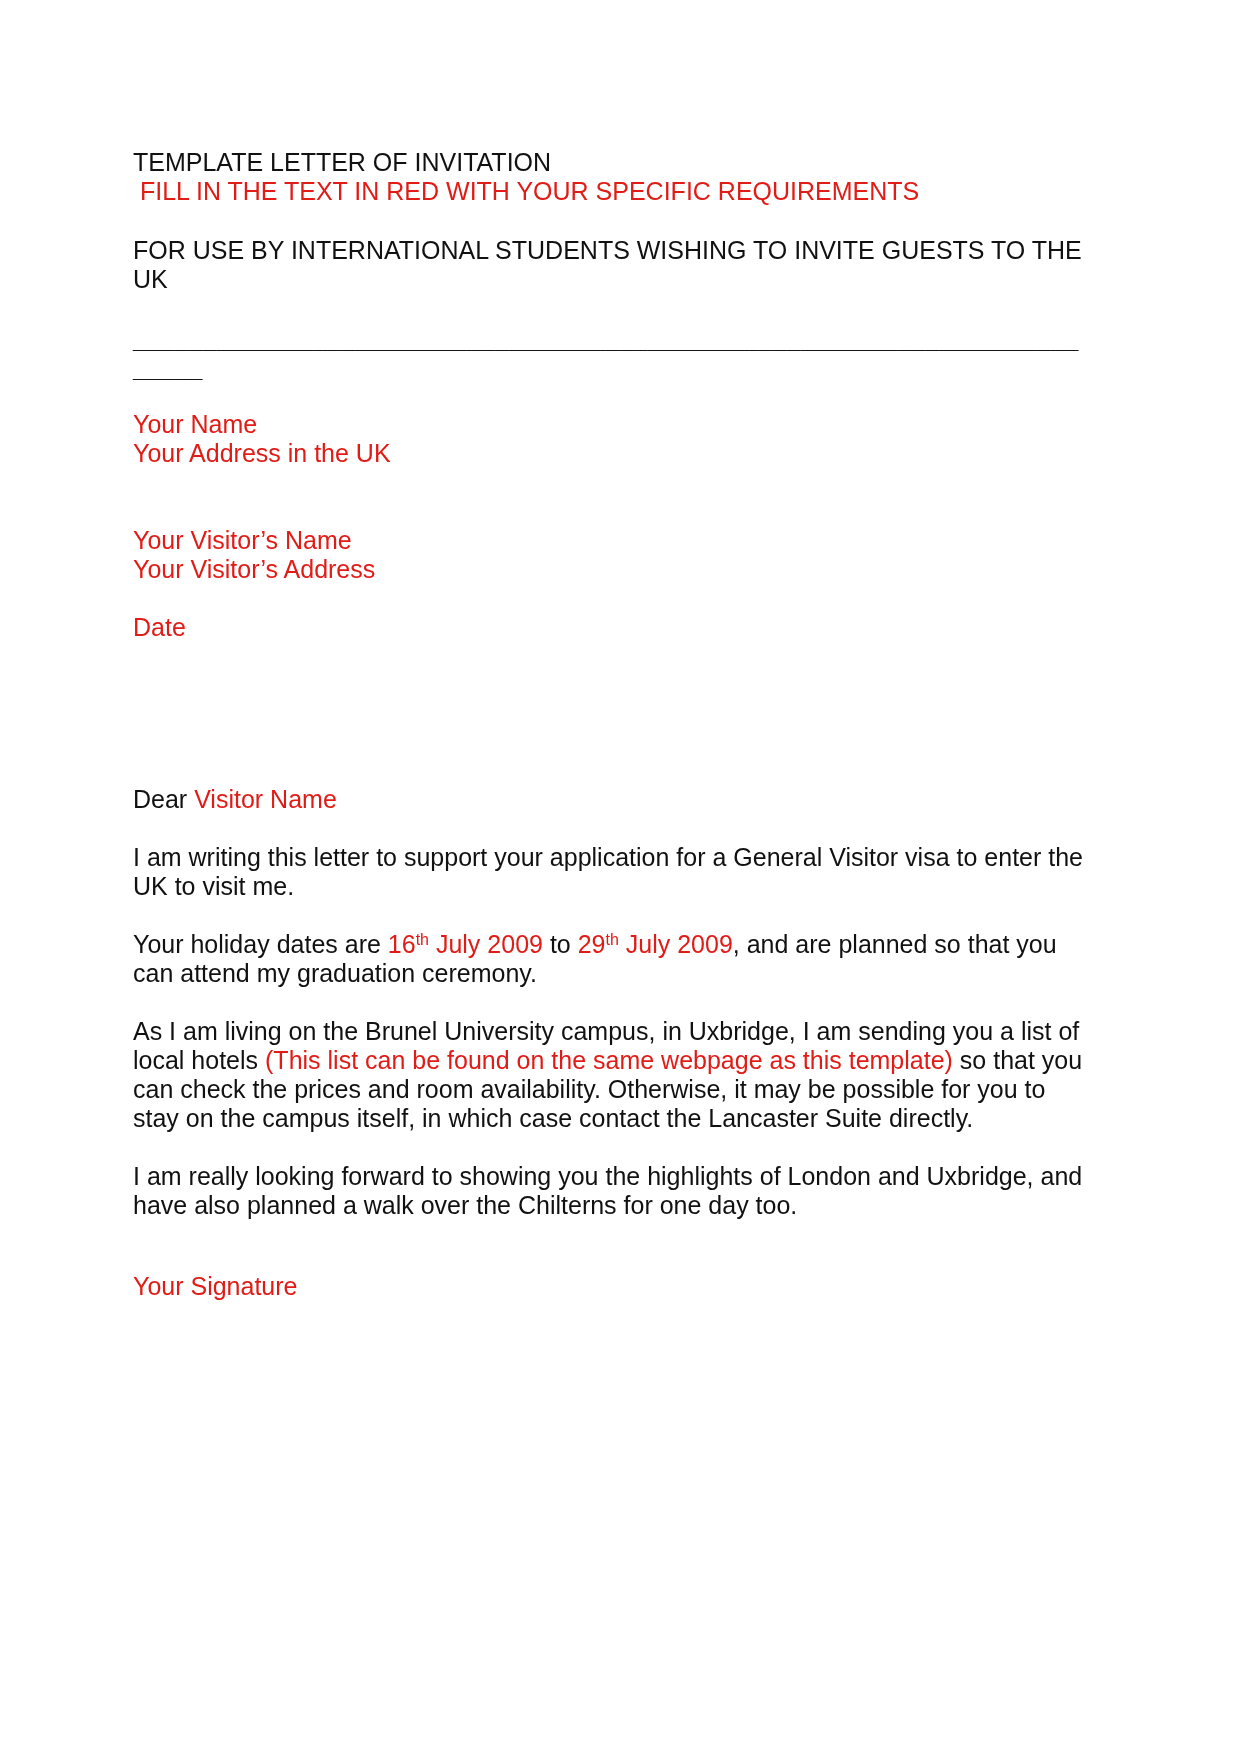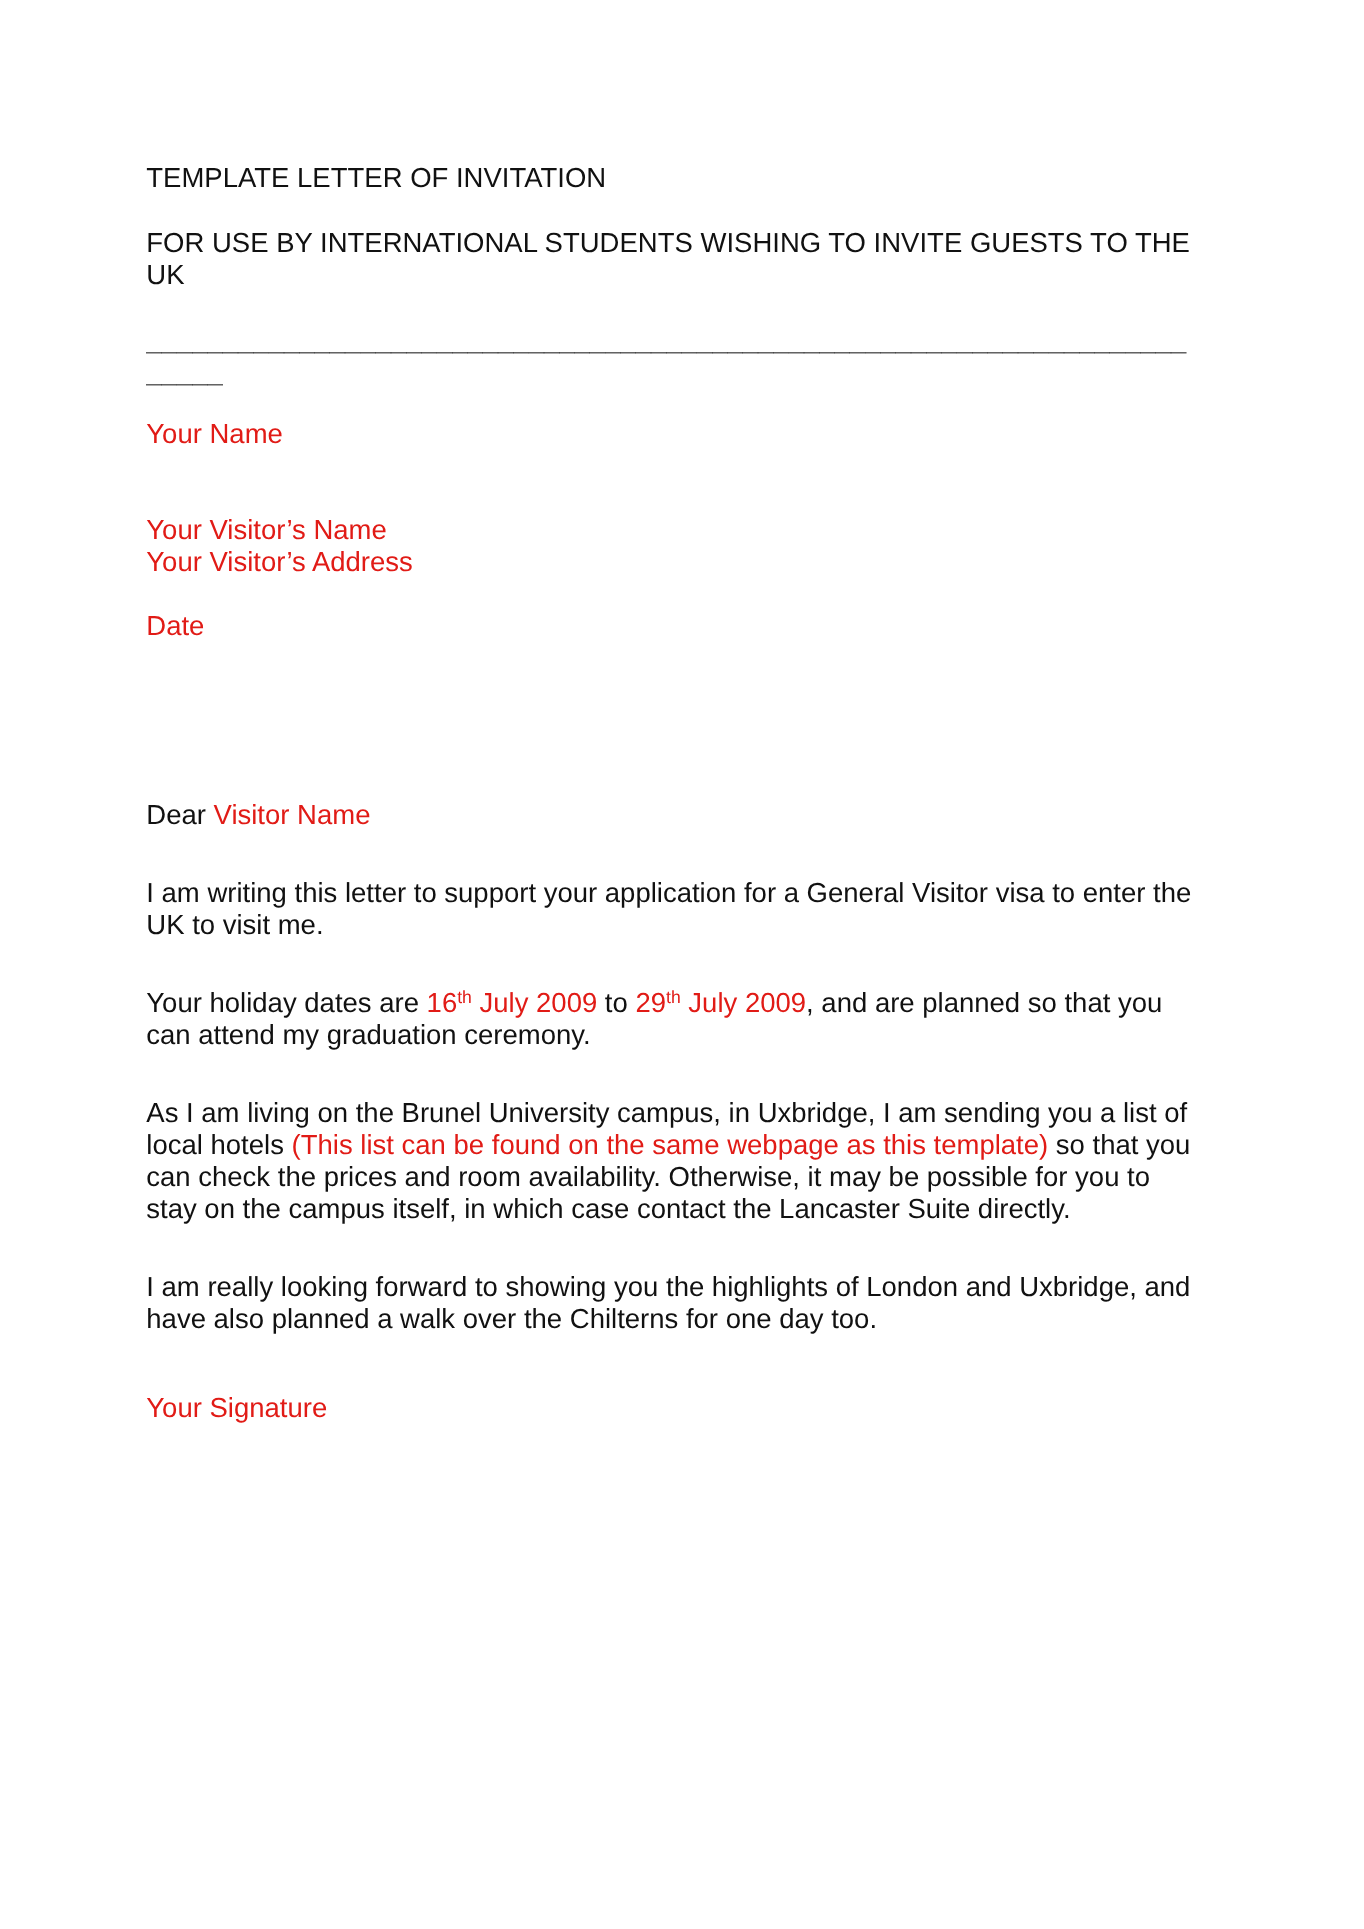--- a/index.html
+++ b/index.html
@@ -23,45 +23,47 @@
   .content { width: 960px; }
   .red { color: #e11b16; }
   .pre { white-space: pre-wrap; }
   .block { margin: 0; }
   .subtitle   { margin-top: 30px; }
   .divider    { margin-top: 31px; color: #161616; letter-spacing: 0; font-weight: bold; }
   .sender     { margin-top: 27px; }
   .recipient  { margin-top: 58px; }
   .date-line  { margin-top: 29px; }
   .salutation { margin-top: 143px; }
-  .para       { margin-top: 42px; }
+  .para       { margin-top: 29px; }
   .signature  { margin-top: 52px; }
   .sup {
     font-size: 16px;
     line-height: 0;
     vertical-align: 8px;
   }
 </style>
 </head>
 <body>
 
 <div class="page">
   <div class="content">
 
     <div class="block">TEMPLATE LETTER OF INVITATION</div>
+    <div class="block red pre"> FILL IN THE TEXT IN RED WITH YOUR SPECIFIC REQUIREMENTS</div>
 
     <div class="block subtitle">FOR USE BY INTERNATIONAL STUDENTS WISHING TO INVITE GUESTS TO THE UK</div>
 
     <div class="divider">
       <div>____________________________________________________________________</div>
       <div>_____</div>
     </div>
 
     <div class="sender red">
       <div>Your Name</div>
+      <div>Your Address in the UK</div>
     </div>
 
     <div class="recipient red">
       <div>Your Visitor’s Name</div>
       <div>Your Visitor’s Address</div>
     </div>
 
     <div class="date-line red">Date</div>
 
     <div class="salutation"><span>Dear </span><span class="red">Visitor Name</span></div>

